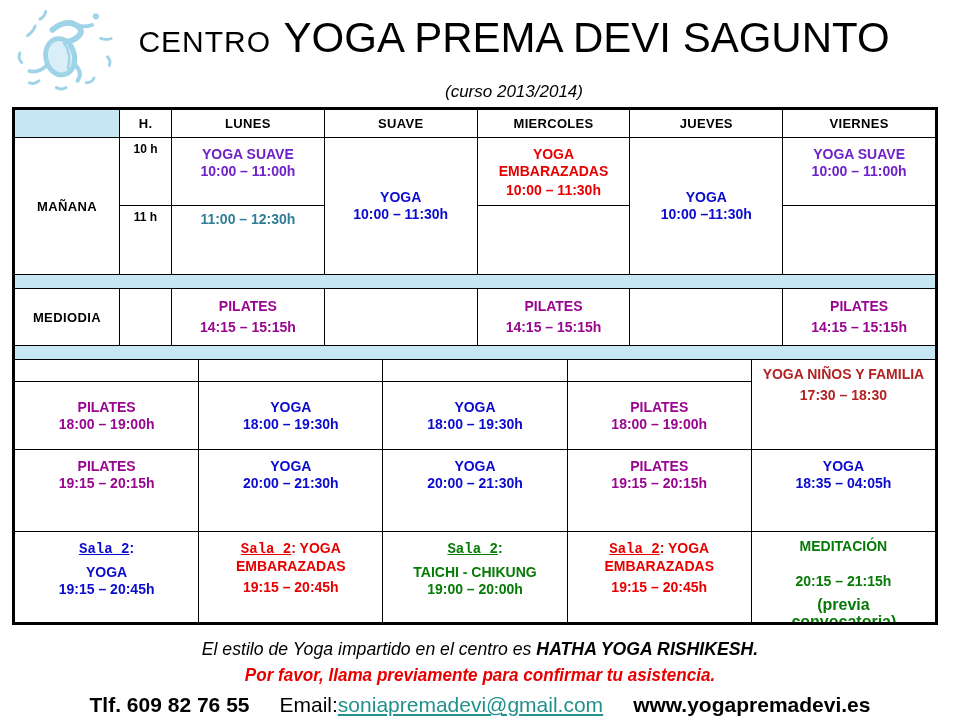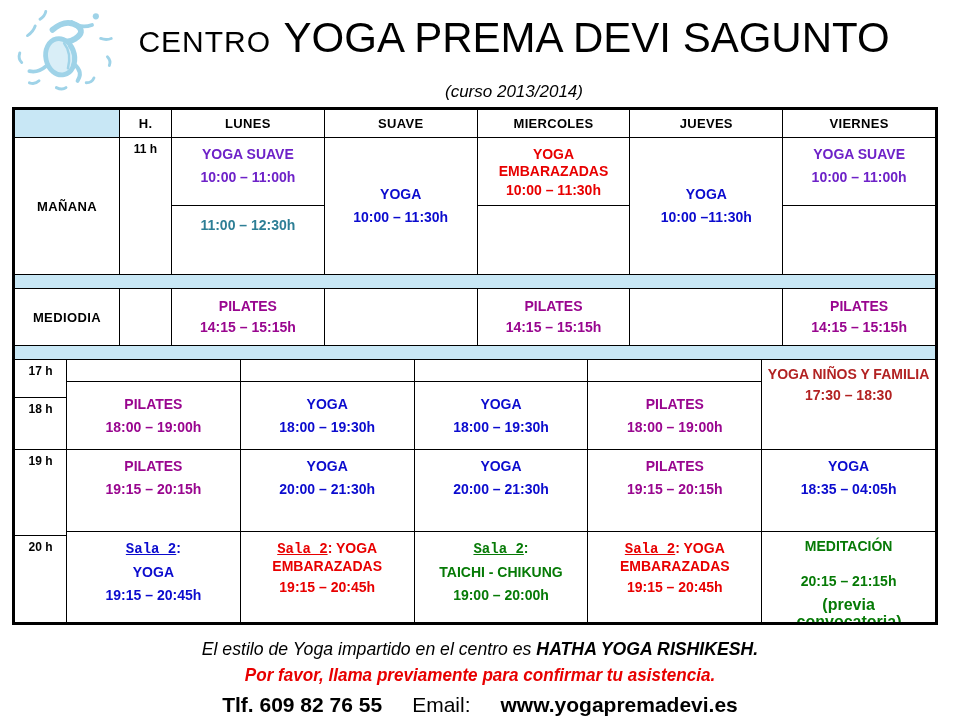--- a/index.html
+++ b/index.html
@@ -43,21 +43,21 @@
   .col-day { flex:1; }
 
   .cell { flex:none; display:flex; flex-direction:column; align-items:center;
     text-align:center; padding-left:4px; padding-right:4px; overflow:hidden; }
   .bb { border-bottom:1px solid #000; }
   .hr-cell { padding-top:4px; font-weight:700; font-size:12px; }
   .top { justify-content:flex-start; padding-top:8px; }
   .mid { justify-content:center; }
 
   .cls { font-weight:700; font-size:14px; line-height:17px; }
-  .tim { font-weight:700; font-size:14px; line-height:17px; margin-top:6px; }
+  .tim { font-weight:700; font-size:14px; line-height:17px; }
   .note { font-weight:700; font-size:16px; line-height:17px; margin-top:6px; max-width:104px; }
   .room { text-decoration:underline;font-family:Liberation Mono, monospace; }
 
   .violet  { color:var(--violet); }
   .blue    { color:var(--blue); }
   .redc    { color:var(--red); }
   .tealc   { color:var(--teal); }
   .magenta { color:var(--magenta); }
   .darkred { color:var(--darkred);text-align:right; }
   .greenc  { color:var(--green); }
@@ -114,20 +114,21 @@
     <div class="hdr-cell w-day">LUNES</div>
     <div class="hdr-cell w-day">SUAVE</div>
     <div class="hdr-cell w-day">MIERCOLES</div>
     <div class="hdr-cell w-day">JUEVES</div>
     <div class="hdr-cell w-day noR">VIERNES</div>
   </div>
 
   <div class="section sec-morning">
     <div class="col col-label">MAÑANA</div>
     <div class="col col-h">
+      <div class="cell hr-cell bb" style="height:68px">10 h</div>
       <div class="cell hr-cell" style="height:68px">11 h</div>
     </div>
     <div class="col col-day">
       <div class="cell top bb" style="height:68px">
         <div class="cls violet">YOGA SUAVE</div>
         <div class="tim violet">10:00 – 11:00h</div>
       </div>
       <div class="cell top" style="height:68px;padding-top:5px">
         <div class="tim tealc">11:00 – 12:30h</div>
       </div>
@@ -189,26 +190,20 @@
       <div class="cell mid" style="height:56px">
         <div class="cls magenta">PILATES</div>
         <div class="tim magenta" style="margin-top:4px">14:15 – 15:15h</div>
       </div>
     </div>
   </div>
 
   <div class="band"></div>
 
   <div class="section sec-evening">
-    <div class="col col-h">
-      <div class="cell hr-cell bb" style="height:38px">17 h</div>
-      <div class="cell hr-cell bb" style="height:52px">18 h</div>
-      <div class="cell hr-cell bb" style="height:86px">19 h</div>
-      <div class="cell hr-cell" style="height:86px">20 h</div>
-    </div>
 
     <div class="col col-day">
       <div class="cell bb" style="height:22px"></div>
       <div class="cell mid bb" style="height:68px">
         <div class="cls magenta">PILATES</div>
         <div class="tim magenta">18:00 – 19:00h</div>
       </div>
       <div class="cell top bb" style="height:82px">
         <div class="cls magenta">PILATES</div>
         <div class="tim magenta">19:15 – 20:15h</div>
@@ -289,16 +284,17 @@
   </div>
 </div>
 
 <div class="footer">
   <div class="f1"><span>El estilo de Yoga impartido en el centro es </span><b>HATHA YOGA RISHIKESH.</b></div>
   <div class="f2">Por favor, llama previamente para confirmar tu asistencia.</div>
   <div class="f3">
     <span>Tlf. 609 82 76 55</span>
     <span class="email-group">
       <span class="email-label">Email:</span>
+      <span class="email-link">soniapremadevi@gmail.com</span>
     </span>
     <span>www.yogapremadevi.es</span>
   </div>
 </div>
 
 </body></html>

